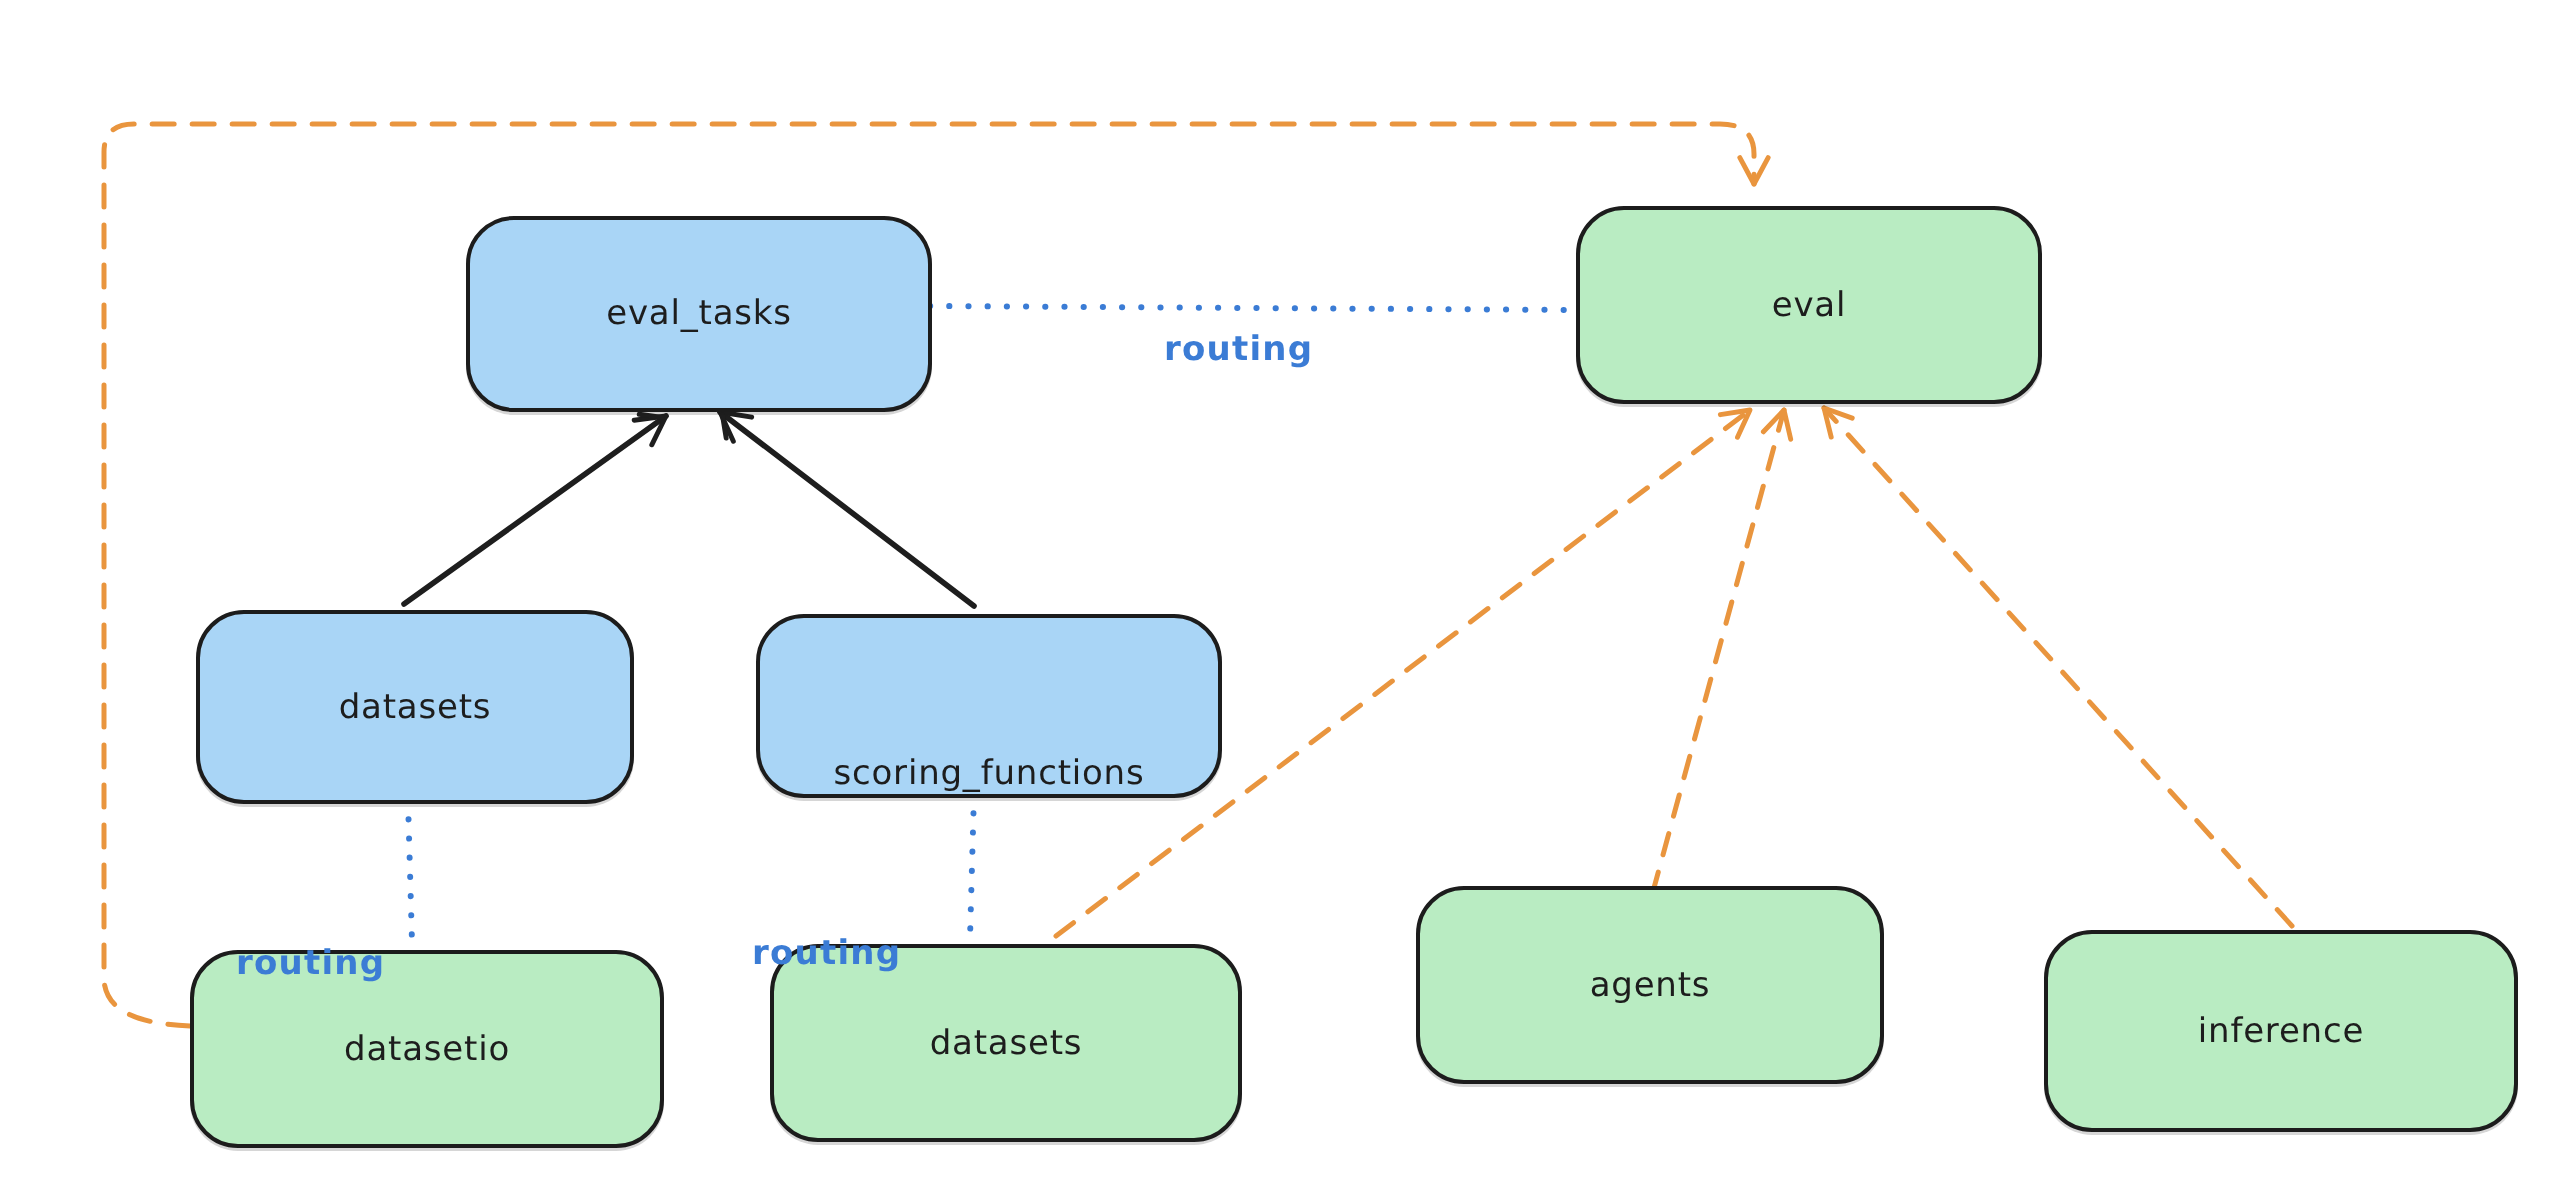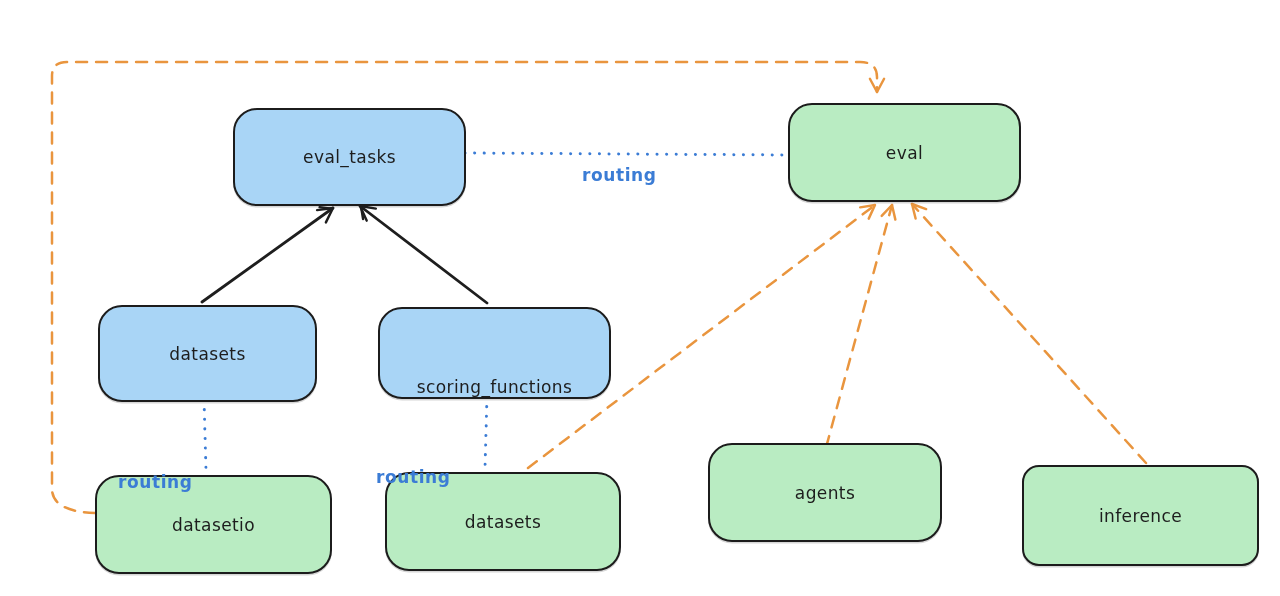--- a/index.html
+++ b/index.html
@@ -19,21 +19,21 @@
   .node.green{background:var(--node-green);}
 
   
   #n-eval_tasks{left:233px;top:108px;width:229px;height:94px;}
   #n-eval{left:788px;top:103px;width:229px;height:95px;align-items:center;}
   #n-datasets{left:98px;top:305px;width:215px;height:93px;}
   #n-scoring_functions{left:378px;top:307px;width:229px;height:88px;align-items:flex-end;}
   #n-datasetio{left:95px;top:475px;width:233px;height:95px;}
   #n-scoring{left:385px;top:472px;width:232px;height:95px;}
   #n-agents{left:708px;top:443px;width:230px;height:95px;}
-  #n-inference{left:1022px;top:465px;width:233px;height:97px;border-radius:17px;}
+  #n-inference{left:1022px;top:465px;width:233px;height:97px;}
 
   .edge-label{
     position:absolute;z-index:3;color:var(--edge-blue);
     font-size:17px;font-weight:600;letter-spacing:.6px;margin-top:48px;
   }
   #lbl-routing-top{left:582px;top:117px;}
   #lbl-routing-datasets{left:118px;top:424px;}
   #lbl-routing-scoring{left:376px;top:419px;}
 
   

